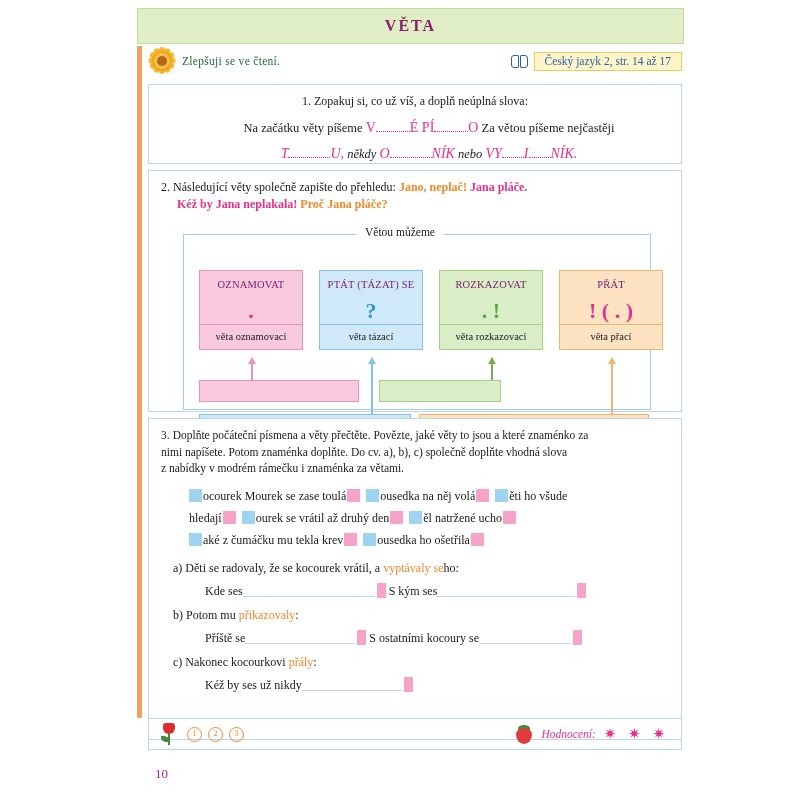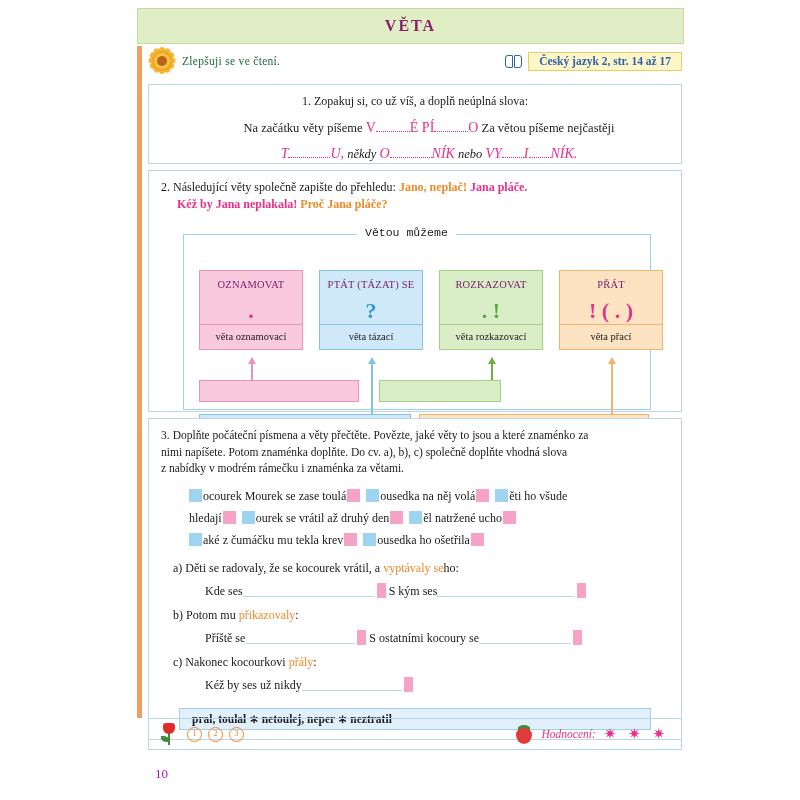--- a/index.html
+++ b/index.html
@@ -91,21 +91,20 @@
   .header-label {
     font-size: 11.5px;
     color: #1f6b3a;
     letter-spacing: 0.3px;
   }
   .book-ref {
     margin-left: auto;
     display: flex;
     align-items: center;
     gap: 6px;
-    font-weight: bold;
   }
   .book-icon {
     width: 17px; height: 13px;
     position: relative;
   }
   .book-icon .bk {
     position: absolute;
     top: 0; width: 8px; height: 13px;
     border: 1.3px solid #2f5fa8;
     box-sizing: border-box;
@@ -176,21 +175,20 @@
     background: #fff;
   }
   .diag-caption {
     position: absolute;
     left: 196px;
     top: 8px;
     background: #fff;
     padding: 0 8px;
     font-size: 11.5px;
     color: #1a1a1a;
-    font-family: Liberation Mono, monospace;
   }
   .card {
     position: absolute;
     top: 52px;
     width: 104px;
     height: 80px;
     border-width: 1px;
     border-style: solid;
     box-sizing: border-box;
     text-align: center;
@@ -539,23 +537,20 @@
       <div class="sub-q">
         <span>c)</span>
         <span>Nakonec kocourkovi</span>
         <span class="or" style="font-weight:normal">přály</span><span>:</span>
       </div>
       <div class="ans-line">
         <span>Kéž by ses už nikdy</span><span class="fill" style="width:100px"></span><span class="box-pink"></span>
       </div>
     </div>
 
-    <div class="wordbank">
-      <span>pral, toulal  ∗  netoulej, neper  ∗  neztratil</span>
-    </div>
   </div>
 
   <div class="footer">
     <span class="tulip">
       <span class="bloom"></span>
         <span class="stem"></span>
         <span class="leaf"></span>
     </span>
     <span class="circnums">
       <span class="circnum">1</span>

